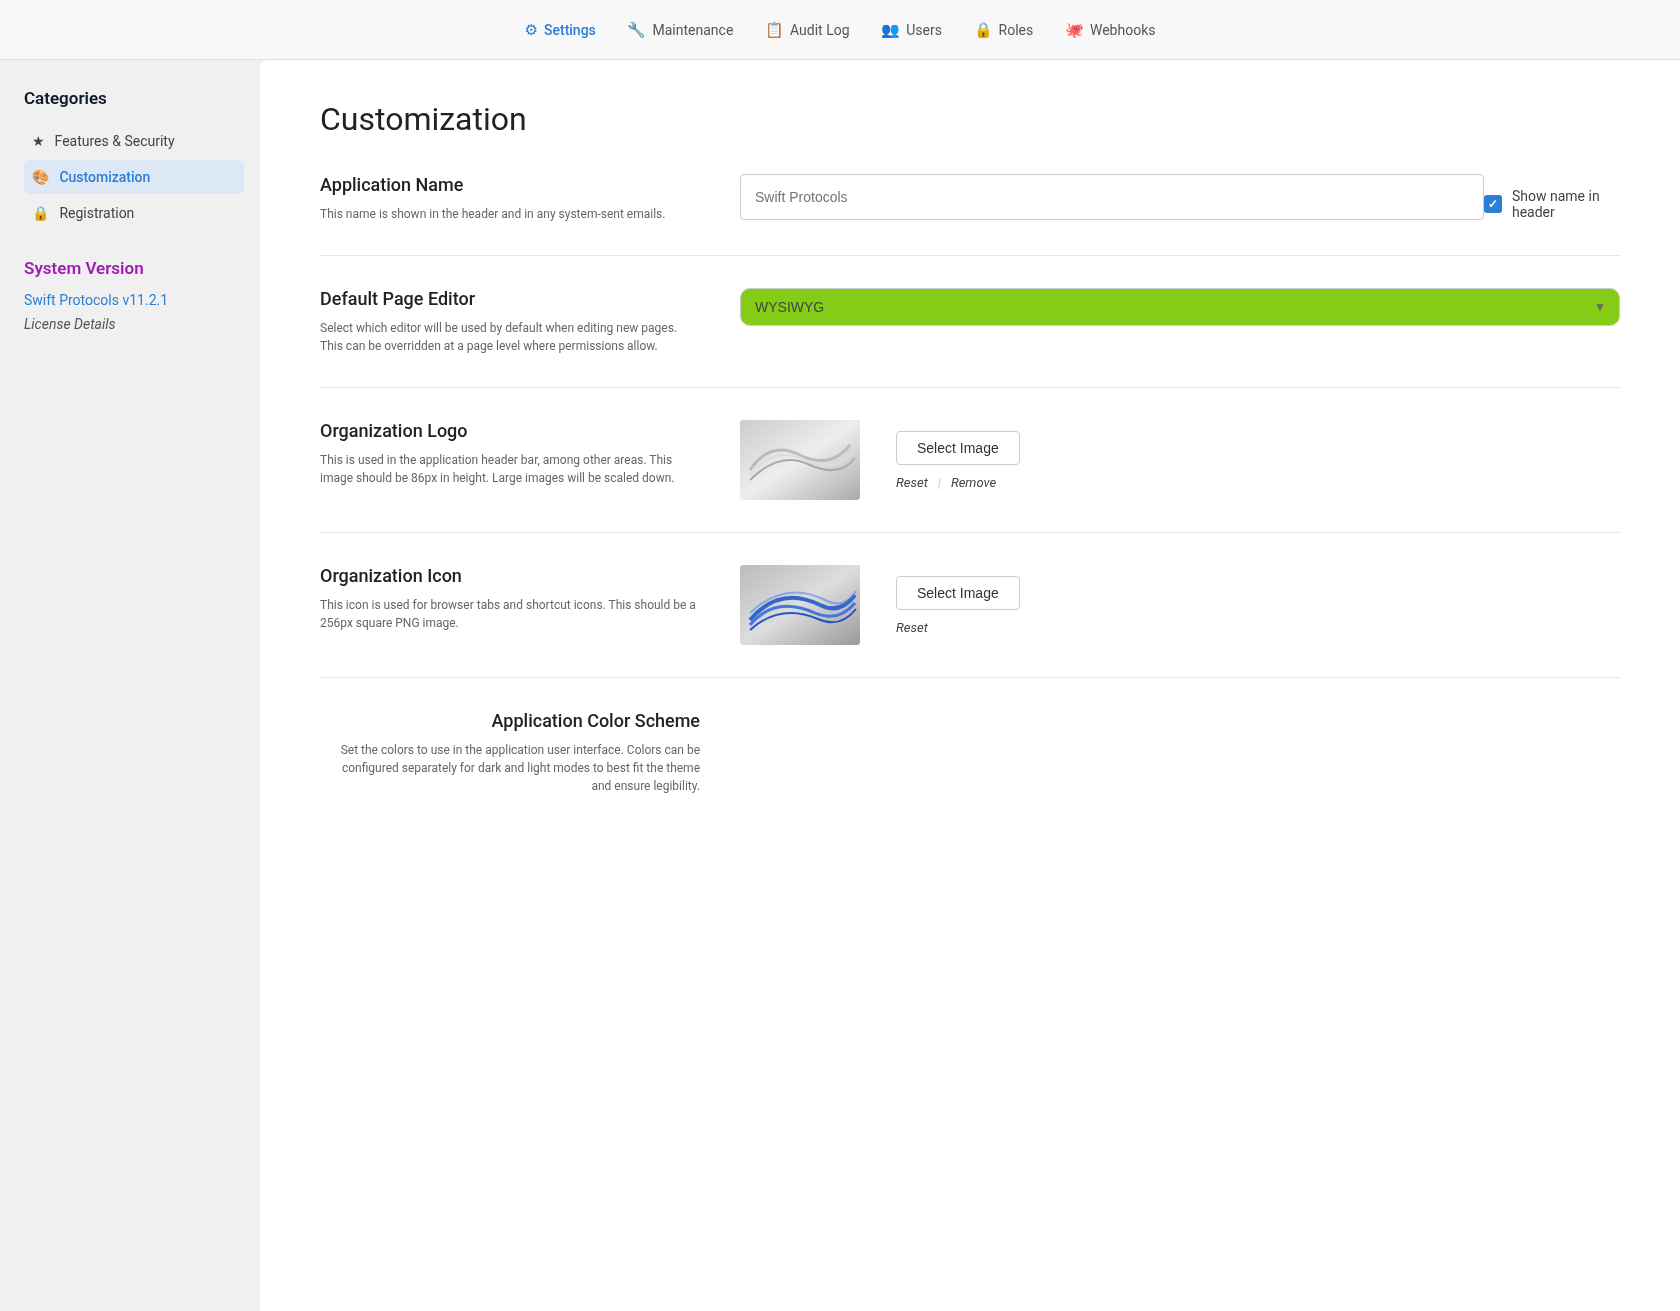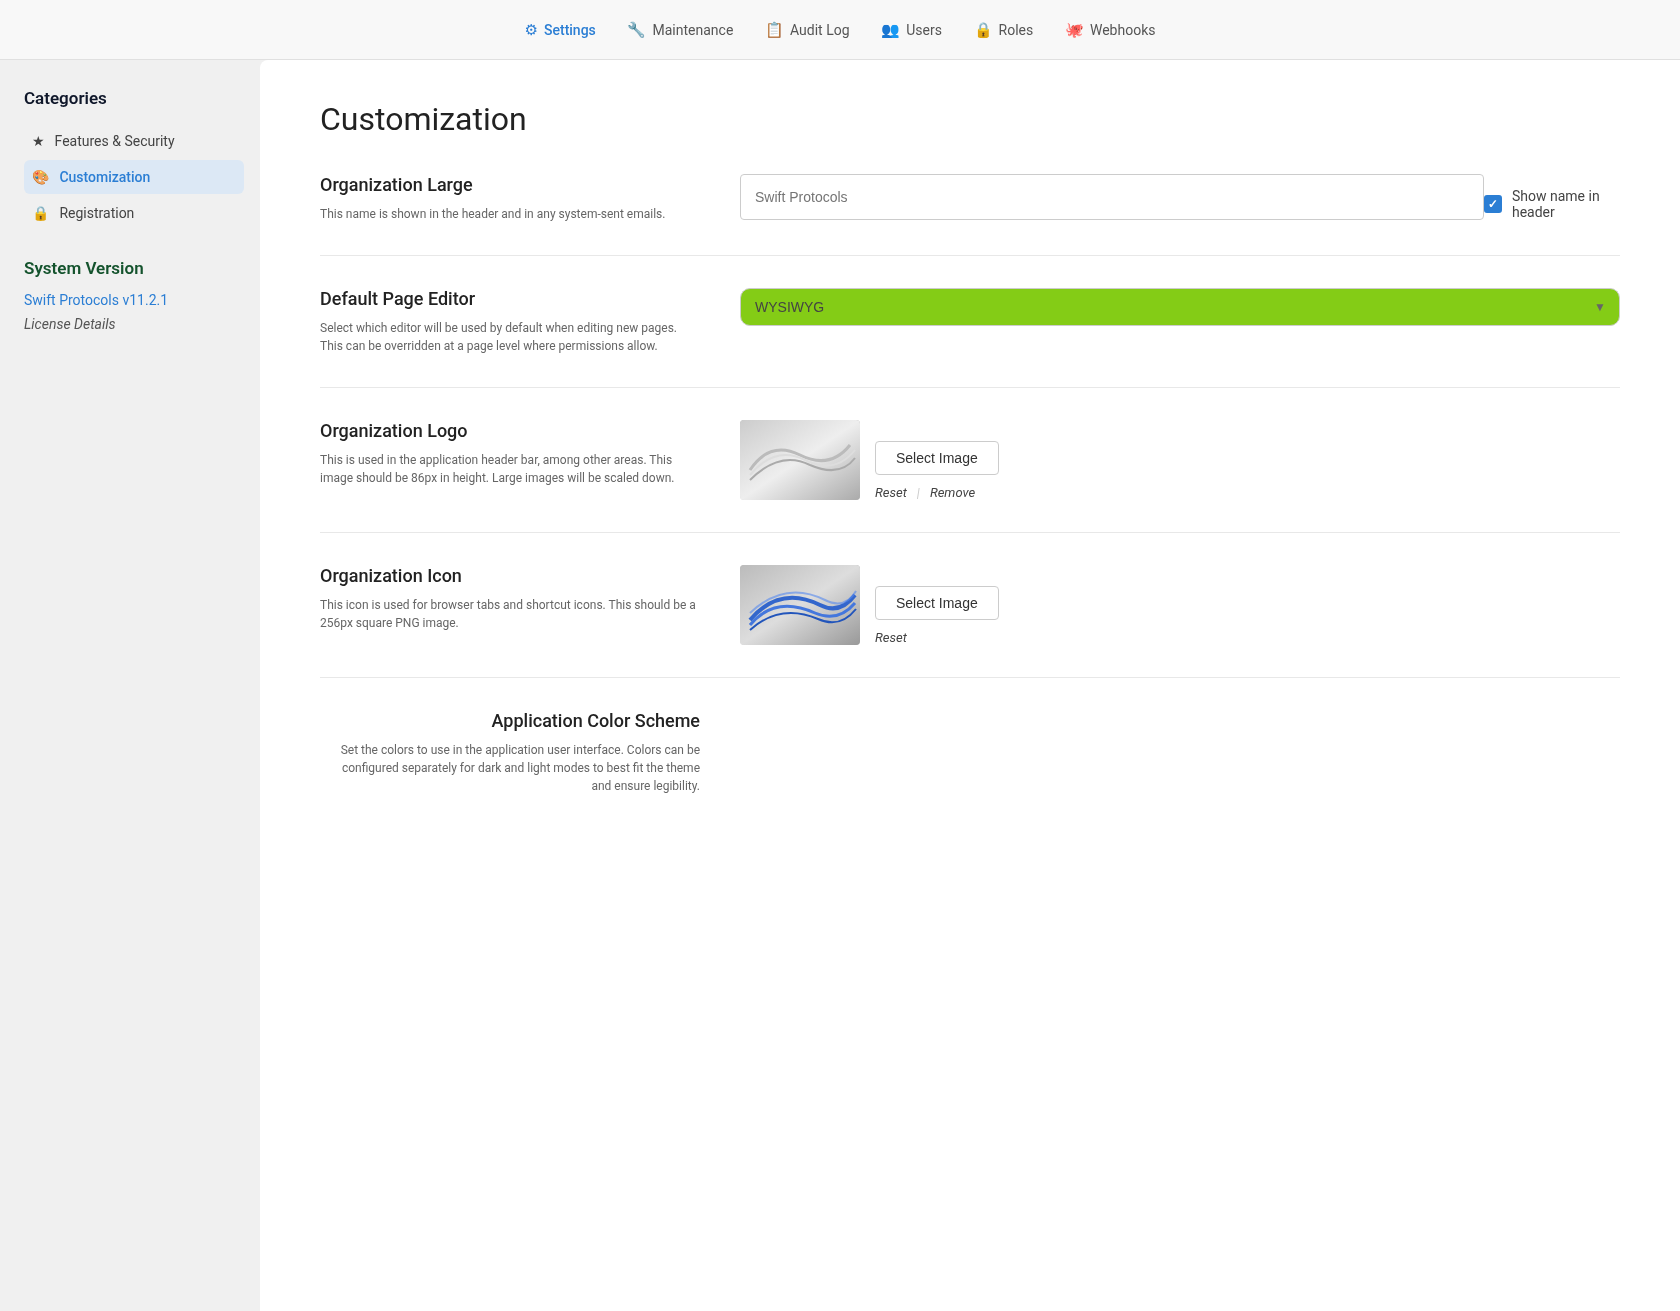--- a/index.html
+++ b/index.html
@@ -75,21 +75,21 @@
       font-weight: 500;
     }
     .sidebar-item-icon { font-size: 14px; }
 
     .sidebar-sub-section {
       margin-top: 28px;
     }
     .sidebar-sub-title {
       font-size: 17px;
       font-weight: 600;
-      color: #14532d;
+      color: #a21caf;
       margin-bottom: 12px;
     }
     .sidebar-link {
       display: block;
       color: #2b7ed4;
       font-size: 14px;
       cursor: pointer;
       margin-bottom: 4px;
       padding: 2px 0;
     }
@@ -214,22 +214,22 @@
       top: 50%;
       transform: translateY(-50%);
       pointer-events: none;
       color: #666;
       font-size: 12px;
     }
 
     
     .image-section-right {
       display: flex;
-      align-items: flex-end;
-      gap: 15px;
+      align-items: center;
+      gap: 36px;
     }
     .image-preview {
       width: 120px;
       height: 80px;
       background: linear-gradient(135deg, #bbb 0%, #ddd 40%, #aaa 60%, #ccc 100%);
       border-radius: 4px;
       overflow: hidden;
       flex-shrink: 0;
       display: flex;
       align-items: center;
@@ -328,21 +328,21 @@
       <a class="sidebar-link">Swift Protocols v11.2.1</a>
       <a class="sidebar-sub-link">License Details</a>
     </div>
   </aside>
 
   <main class="main-content">
     <h1 class="page-title">Customization</h1>
 
     <div class="settings-section">
       <div class="section-left">
-        <div class="section-title">Organization Large</div>
+        <div class="section-title">Application Name</div>
         <div class="section-desc">This name is shown in the header and in any system-sent emails.</div>
       </div>
       <div class="section-right">
         <input class="text-input" type="text" placeholder="Swift Protocols" style="">
         <div class="checkbox-row">
           <div class="checkbox-box"></div>
           <span class="checkbox-label">Show name in header</span>
         </div>
       </div>
     </div>

